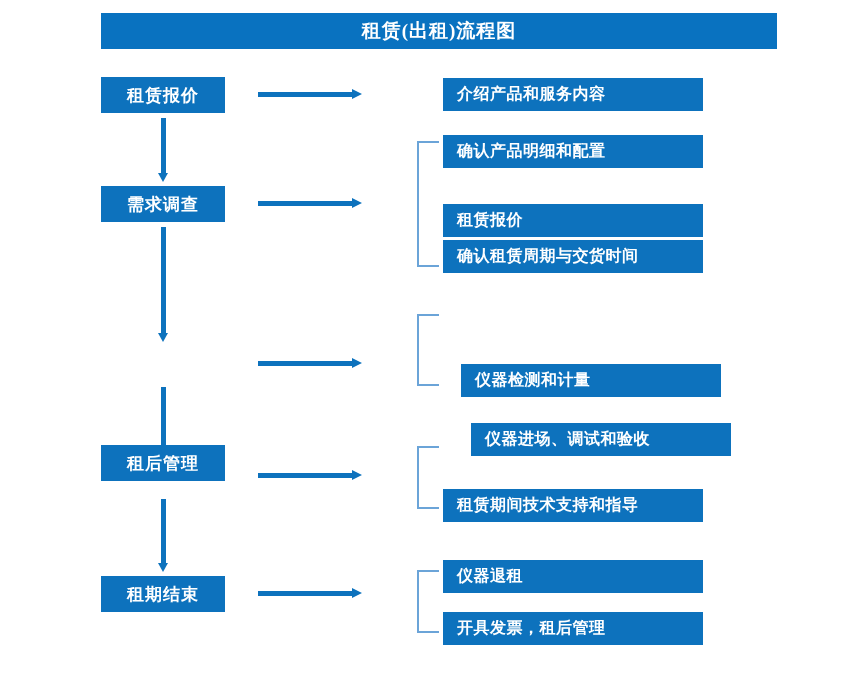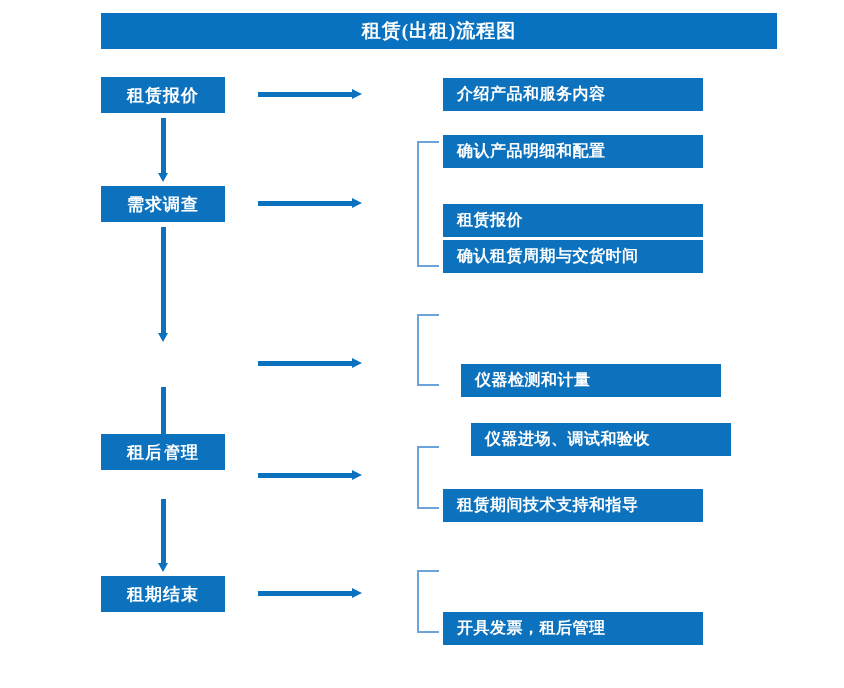--- a/index.html
+++ b/index.html
@@ -124,21 +124,21 @@
 </style>
 </head>
 <body>
 
 <div id="canvas">
 
   <div class="title-bar">租赁(出租)流程图</div>
 
   <div class="stage-box" style="top:77px;">租赁报价</div>
   <div class="stage-box" style="top:186px;">需求调查</div>
-  <div class="stage-box" style="top:434px;">租后管理</div>
+  <div class="stage-box" style="top:445px;">租后管理</div>
   <div class="stage-box" style="top:576px;">租期结束</div>
 
   <div class="down-arrow" style="top:118px; height:64px;">
     <div class="shaft" style="height:55px;"></div>
     <div class="head" style="top:55px;"></div>
   </div>
   <div class="down-arrow" style="top:227px; height:115px;">
     <div class="shaft" style="height:106px;"></div>
     <div class="head" style="top:106px;"></div>
   </div>
@@ -177,15 +177,16 @@
   <div class="bracket" style="top:446px; height:63px;"></div>
   <div class="bracket" style="top:570px; height:63px;"></div>
 
   <div class="detail-box" style="top:78px;">介绍产品和服务内容</div>
   <div class="detail-box" style="top:135px;">确认产品明细和配置</div>
   <div class="detail-box" style="top:204px;text-align:right;">租赁报价</div>
   <div class="detail-box" style="top:240px;">确认租赁周期与交货时间</div>
   <div class="detail-box" style="top:364px;margin-left:18px;">仪器检测和计量</div>
   <div class="detail-box" style="top:423px;margin-left:28px;">仪器进场、调试和验收</div>
   <div class="detail-box" style="top:489px;">租赁期间技术支持和指导</div>
+  <div class="detail-box" style="top:560px;">仪器退租</div>
   <div class="detail-box" style="top:612px;">开具发票，租后管理</div>
 
 </div>
 
 </body></html>

